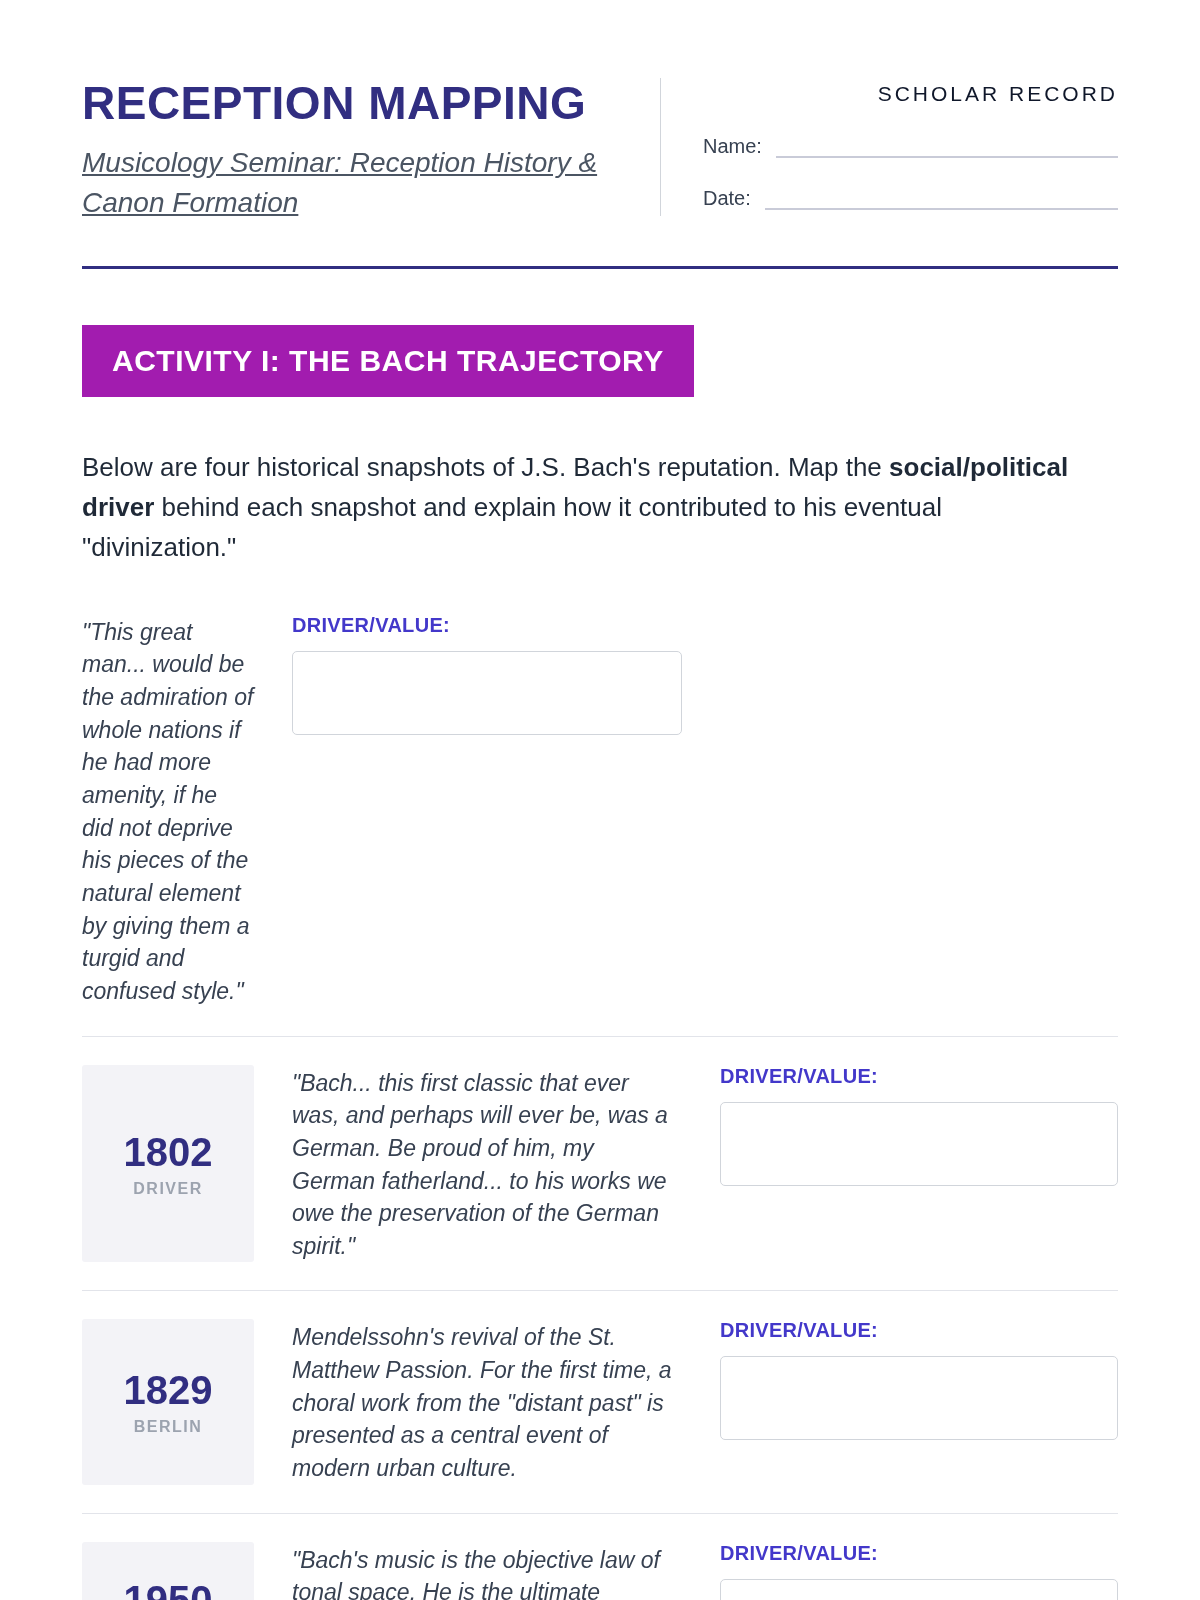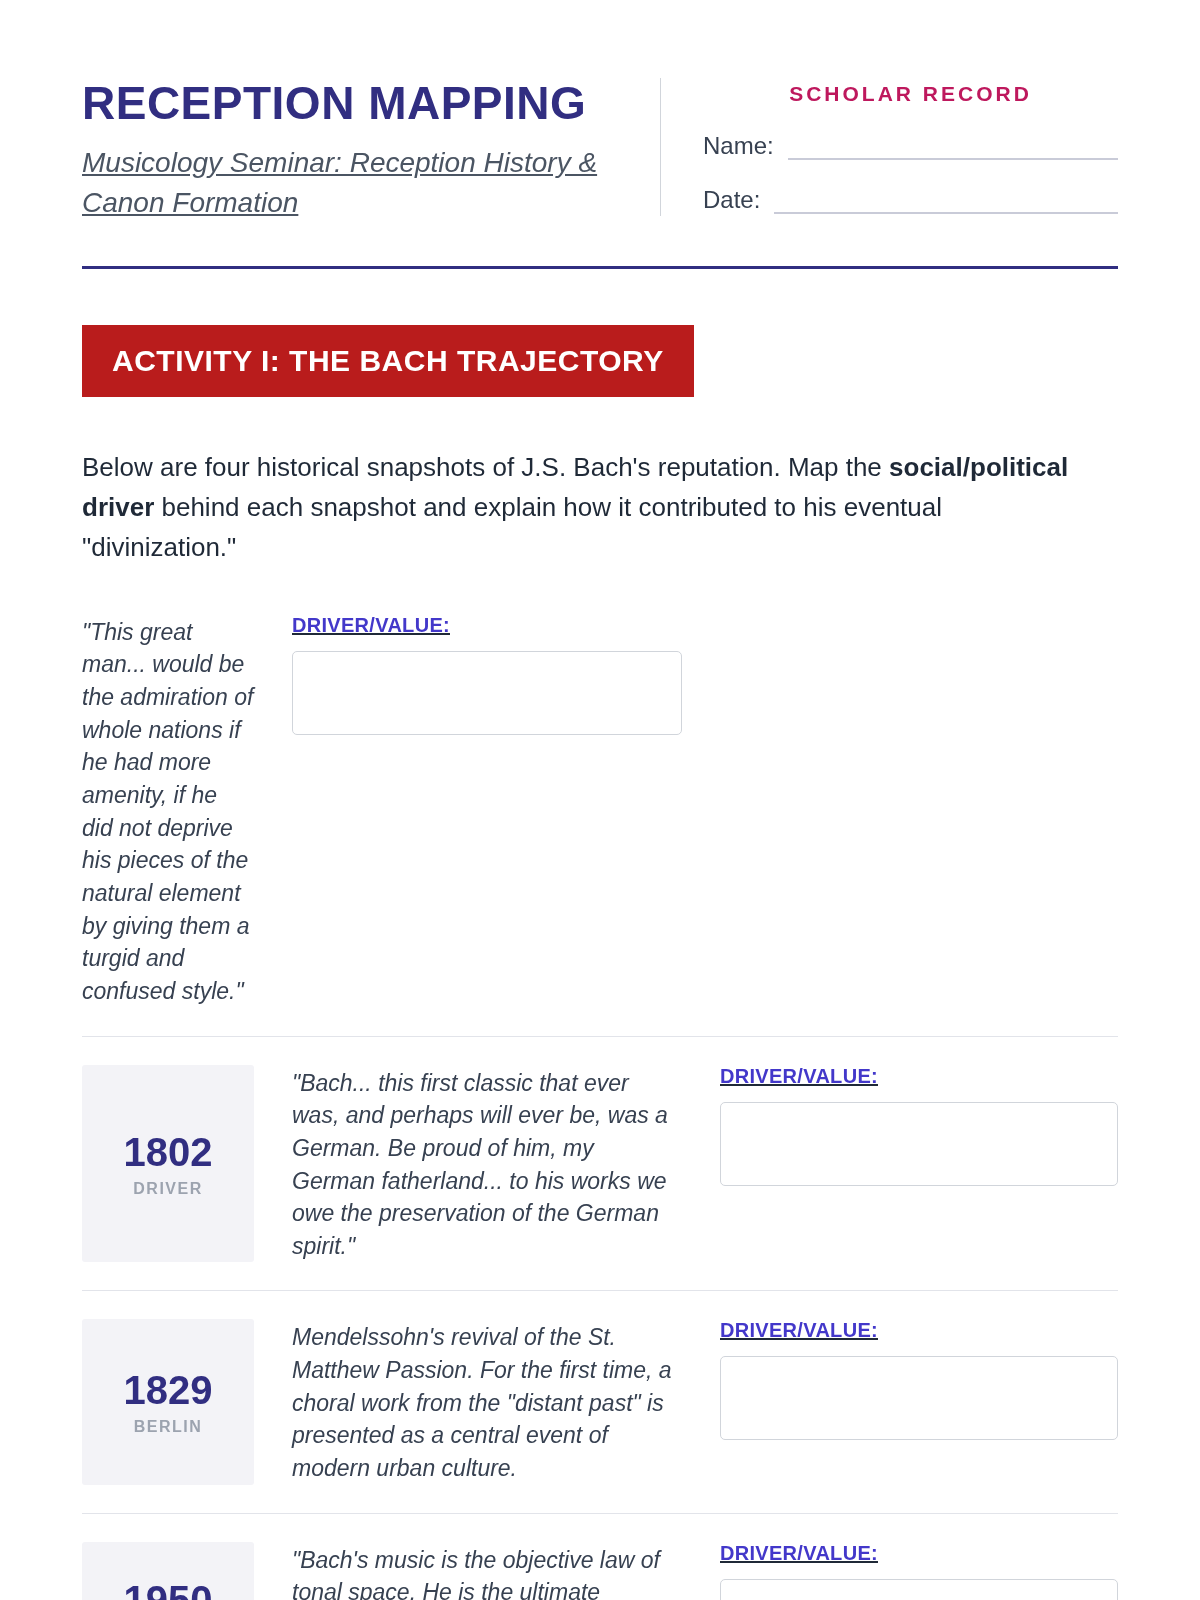--- a/index.html
+++ b/index.html
@@ -45,53 +45,53 @@
     background: #d1d5db;
     margin: 0 0 8px 18px;
   }
   .header-right {
     flex: 1;
     padding-left: 42px;
     display: flex;
     flex-direction: column;
   }
   .scholar-record {
-    text-align: center;
+    text-align: right;
     font-size: 21px;
-    font-weight: 700;
+    font-weight: 400;
     letter-spacing: 3px;
-    color: #be185d;
+    color: #0f172a;
     margin-top: 4px;
   }
   .field-row {
     display: flex;
     align-items: flex-end;
     margin-top: 26px;
-    font-size: 24px;
+    font-size: 20px;
     color: #374151;
   }
   .field-label { white-space: nowrap; margin-right: 14px; }
   .field-line {
     flex: 1;
     border-bottom: 2px solid #c9cbd8;
     height: 26px;
   }
 
   
   .rule {
     border: none;
     border-top: 3px solid #312e81;
     margin-top: 42px;
   }
 
   
   .banner {
     margin-top: 56px;
     width: fit-content;
-    background: #b91c1c;
+    background: #a21caf;
     color: #ffffff;
     font-size: 30px;
     font-weight: 800;
     letter-spacing: 0.5px;
     padding: 19px 30px;
   }
 
   
   .intro {
     margin-top: 50px;
@@ -132,21 +132,21 @@
     letter-spacing: 1.5px;
     color: #9ca3af;
   }
   .quote {
     font-size: 23px;
     font-style: italic;
     line-height: 1.42;
     color: #374151;
     padding-top: 2px;
   }
-  .driver-col { display: flex; flex-direction: column; text-decoration: underline; }
+  .driver-col { display: flex; flex-direction: column; }
   .driver-label {
     font-size: 20px;
     font-weight: 800;
     letter-spacing: 0.3px;
     color: #4338ca;
   }
   .driver-input {
     margin-top: 14px;
     width: 100%;
     height: 84px;

